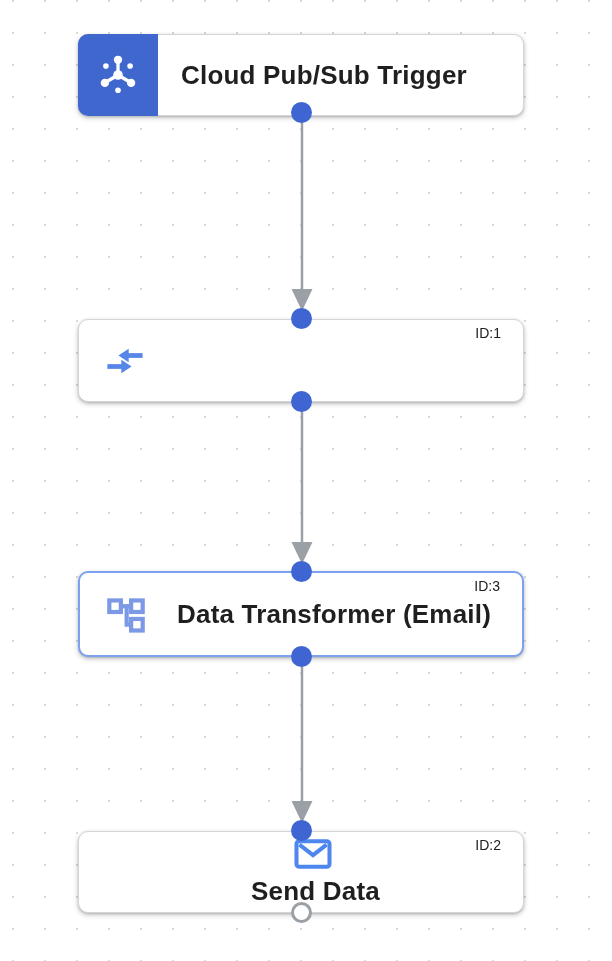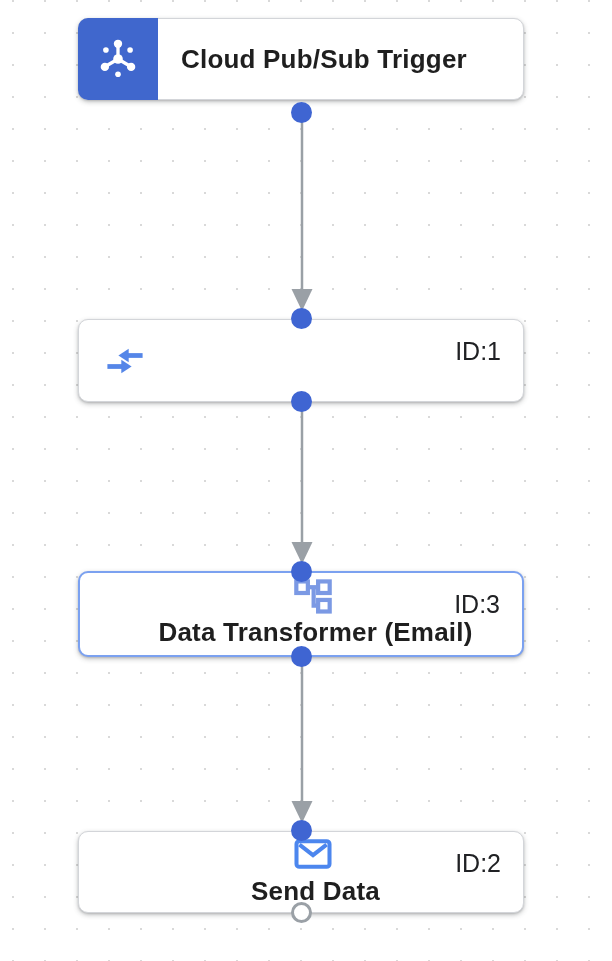--- a/index.html
+++ b/index.html
@@ -18,41 +18,41 @@
 
   .node{
     position:absolute;left:78px;width:446px;
     box-sizing:border-box;
     background:#ffffff;
     border:1px solid #d3d5d9;
     border-radius:10px;
     box-shadow:0 2px 5px rgba(60,64,67,.30), 0 1px 2px rgba(60,64,67,.18);
     display:flex;align-items:center;
   }
-  .node.selected{border:2px solid #7ba1f0;flex-direction:column;}
-  #node-trigger{top:18px;height:82px;}
+  .node.selected{border:2px solid #7ba1f0;}
+  #node-trigger{top:34px;height:82px;}
   #node-mapping{top:319px;height:83px;}
   #node-transformer{top:571px;height:86px;}
   #node-email{top:831px;height:82px;flex-direction:column;}
 
   .accent-block{
     position:absolute;left:-1px;top:-1px;bottom:-1px;width:80px;
     background:#4067cd;border-radius:10px 0 0 10px;
     display:flex;align-items:center;justify-content:center;
   }
   .node-title{
     font-size:26px;font-weight:700;color:#1f1f1f;
     white-space:nowrap;letter-spacing:.2px;
   }
   #node-trigger .node-title{margin-left:102px;}
   .task-icon{margin-left:24px;width:44px;height:44px;flex:none;}
   .task .node-title{margin-left:29px;}
   .id-label{
-    position:absolute;top:17px;right:22px;
-    font-size:25px;font-weight:400;color:#202124;
+    position:absolute;top:5px;right:22px;
+    font-size:14px;font-weight:400;color:#202124;
   }
 
   .port{
     position:absolute;width:21px;height:21px;border-radius:50%;
     background:#3f65d2;left:291px;box-sizing:border-box;
   }
   .port.open{background:#ffffff;border:3px solid #9aa0a6;}
   #port-n1-out{top:102px;}
   #port-n2-in{top:308px;}
   #port-n2-out{top:391px;}

